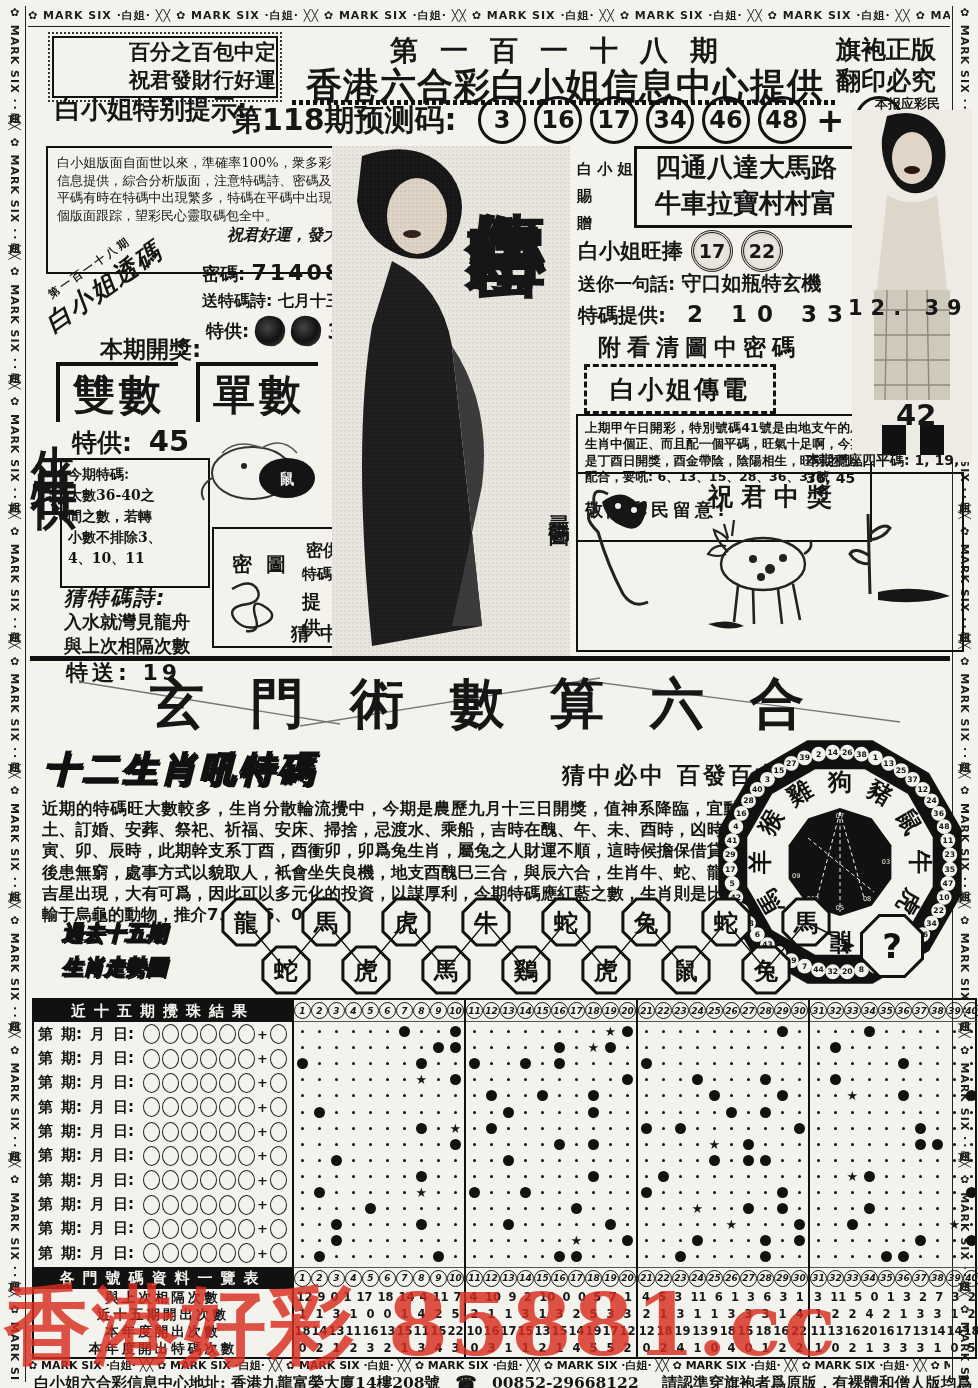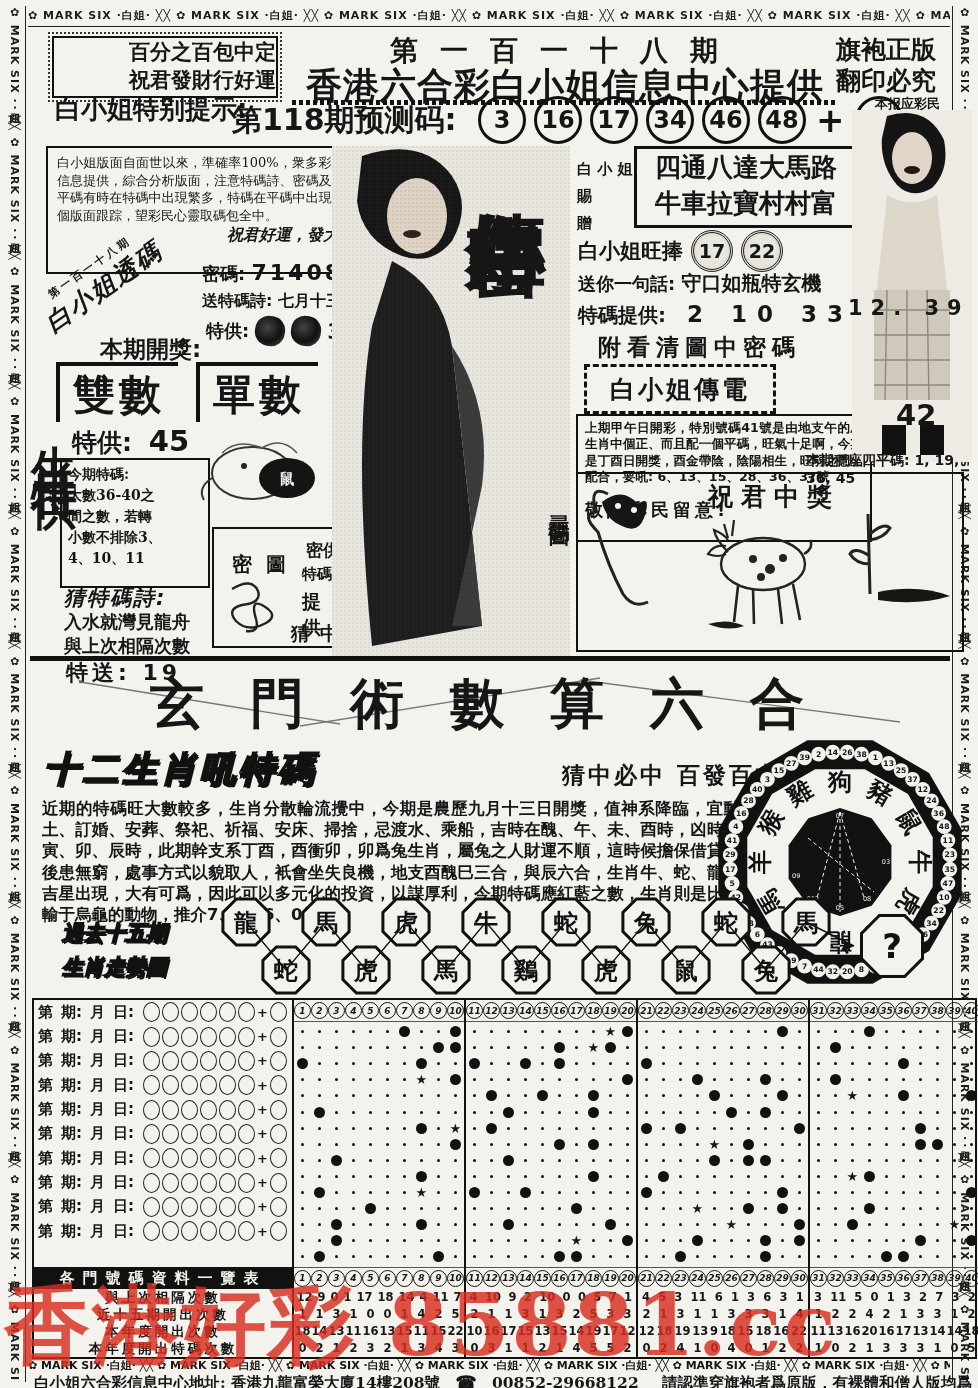--- a/index.html
+++ b/index.html
@@ -575,20 +575,21 @@
           <polygon points="722.5,64.6 704.6,82.5 679.4,82.5 661.5,64.6 661.5,39.4 679.4,21.5 704.6,21.5 722.5,39.4" fill="#f4f2ec" stroke="#111" stroke-width="3"></polygon>
           <text x="692" y="52" text-anchor="middle" dy="0.36em" font-size="34" font-weight="bold" fill="#111">?</text>
         </g>
         <polyline points="46,28 86,76 126,28 166,76 206,28 246,76 286,28 326,76 366,28 406,76 446,28 486,76 526,28 566,76 606,28" fill="none" stroke="#111" stroke-width="1.4"></polyline>
         <line x1="606" y1="28" x2="654" y2="52" stroke="#111" stroke-width="1.4"></line>
         <polygon points="654,52 644,47 644,57" fill="#111"></polygon>
       </svg></div>
 
   <div class="abs" id="bottom-table">
     <div id="left-panel">
+      <div class="blackbar">近十五期攪珠結果</div>
       <div id="results-rows">
           <div class="rrow">
             <span class="rl">第</span>
             <span class="rl">期:</span>
             <span class="rl">月</span>
             <span class="rl">日:</span>
             <i class="rc"></i>
             <i class="rc"></i>
             <i class="rc"></i>
             <i class="rc"></i>

